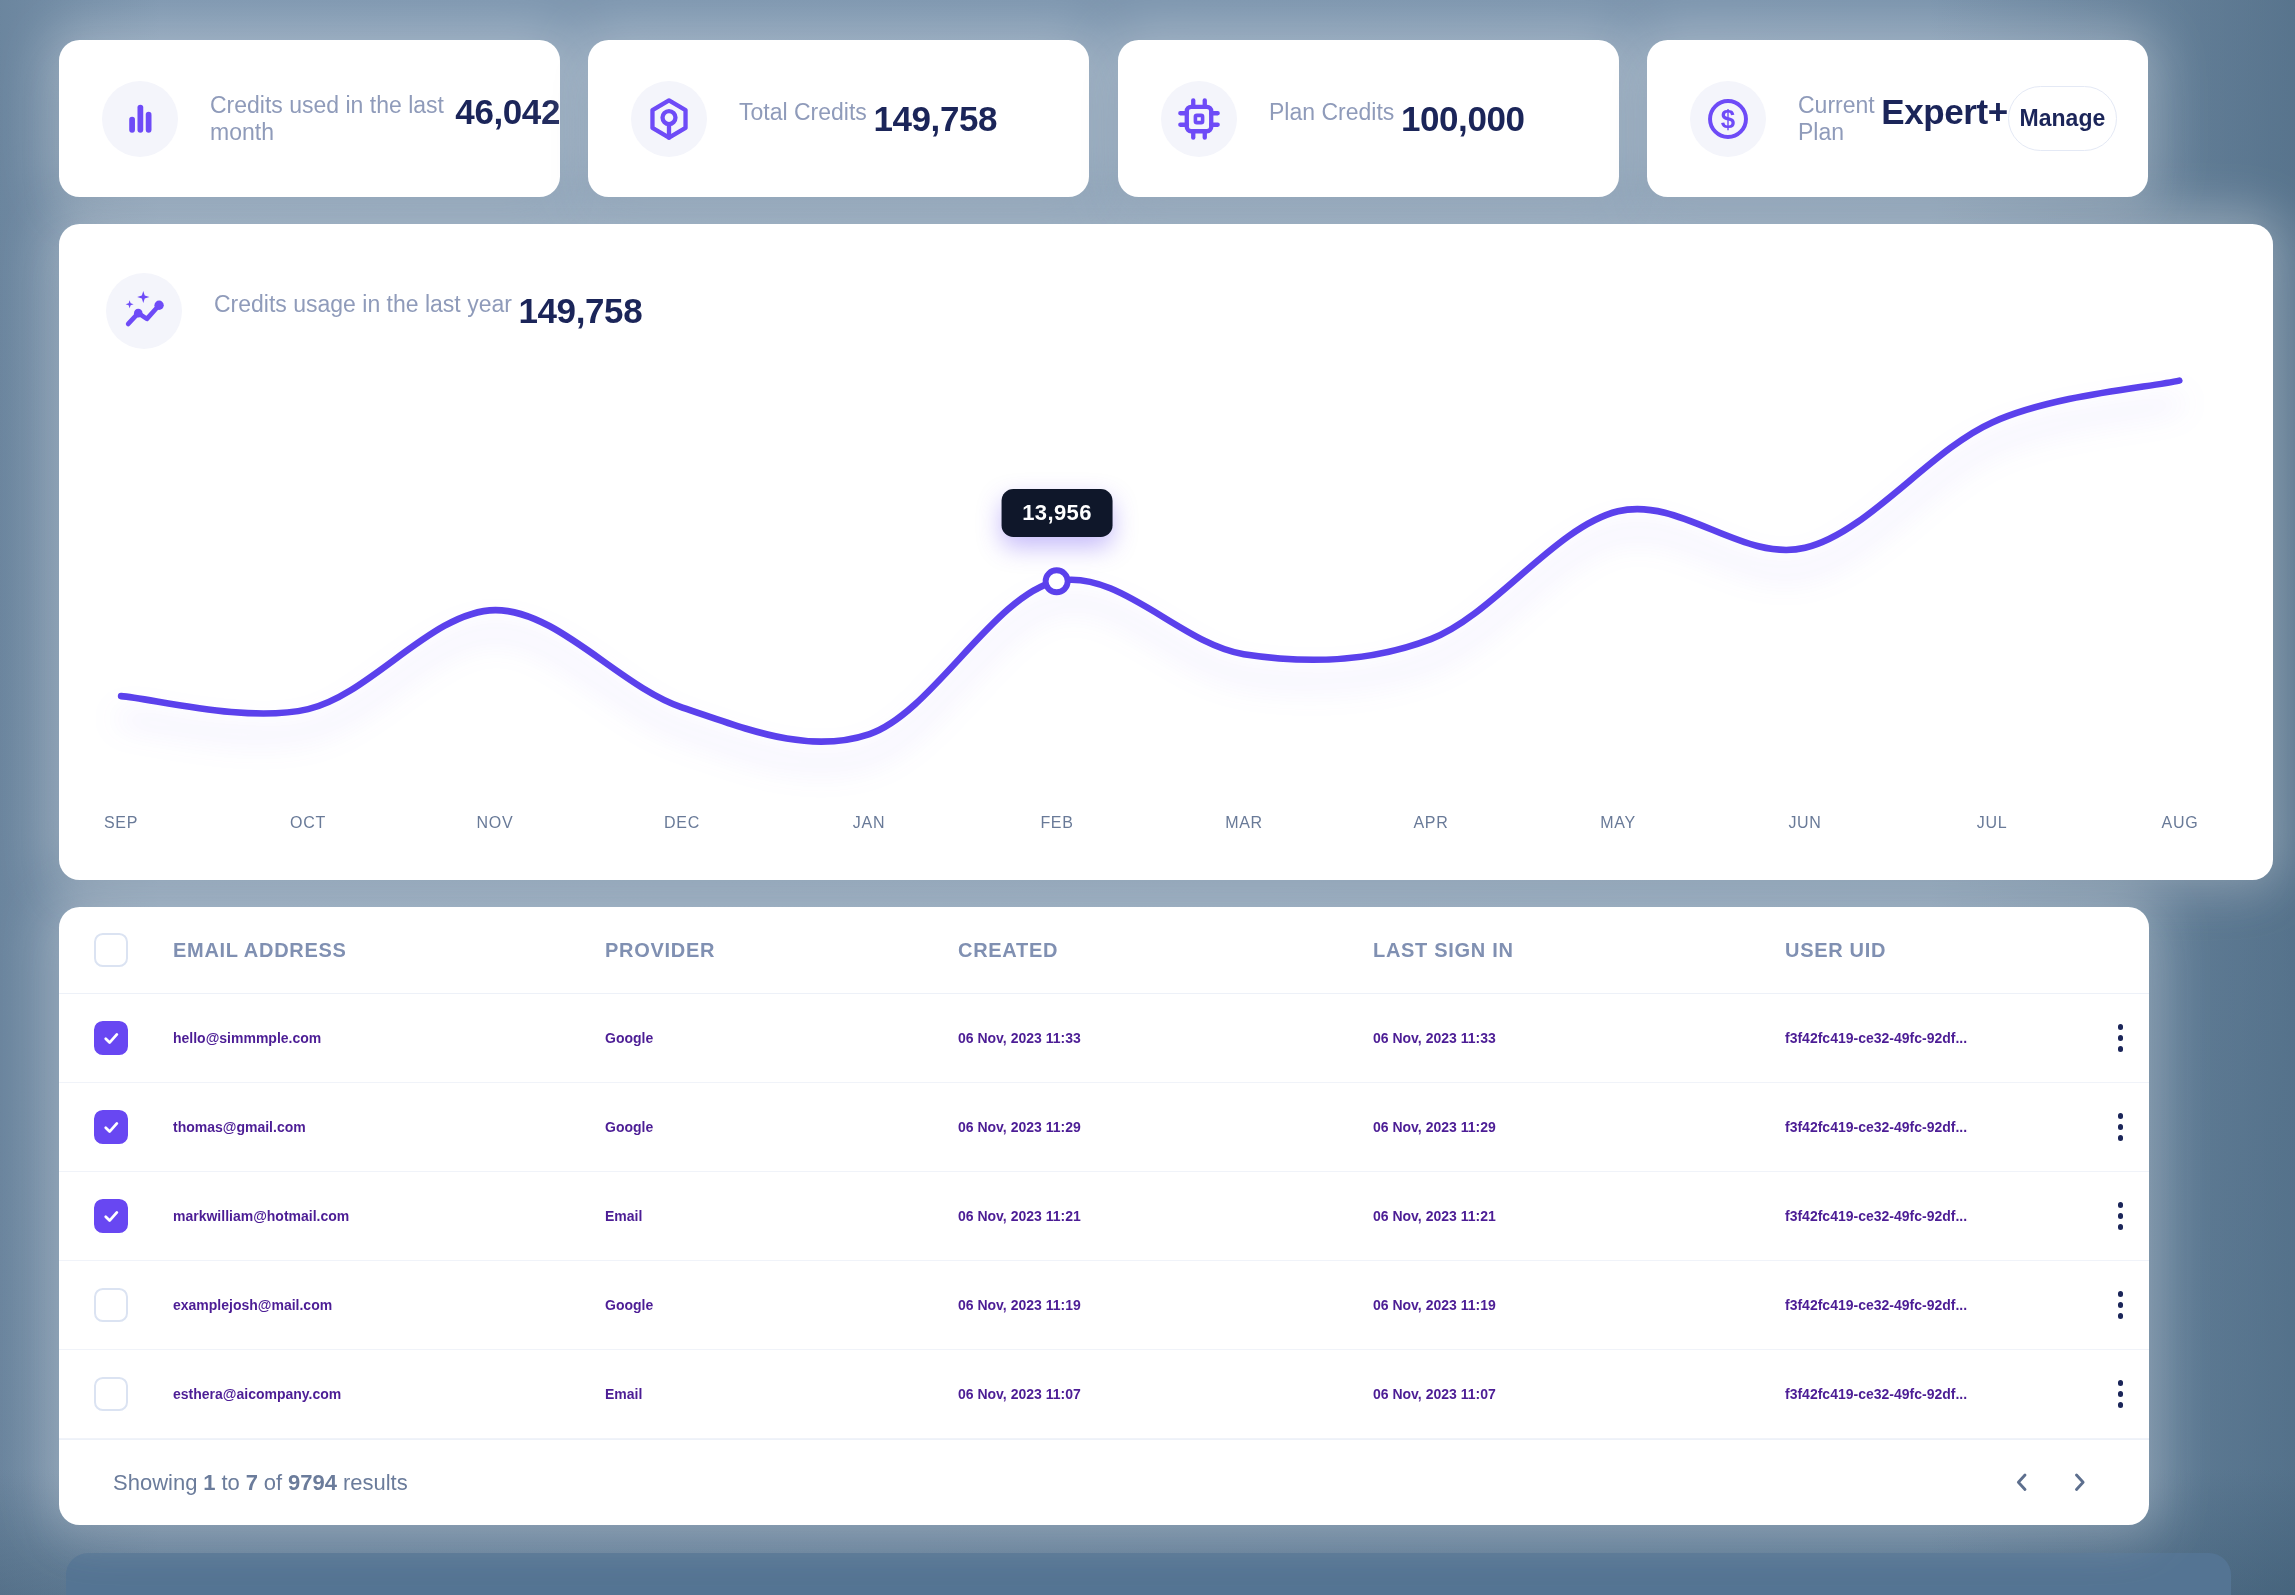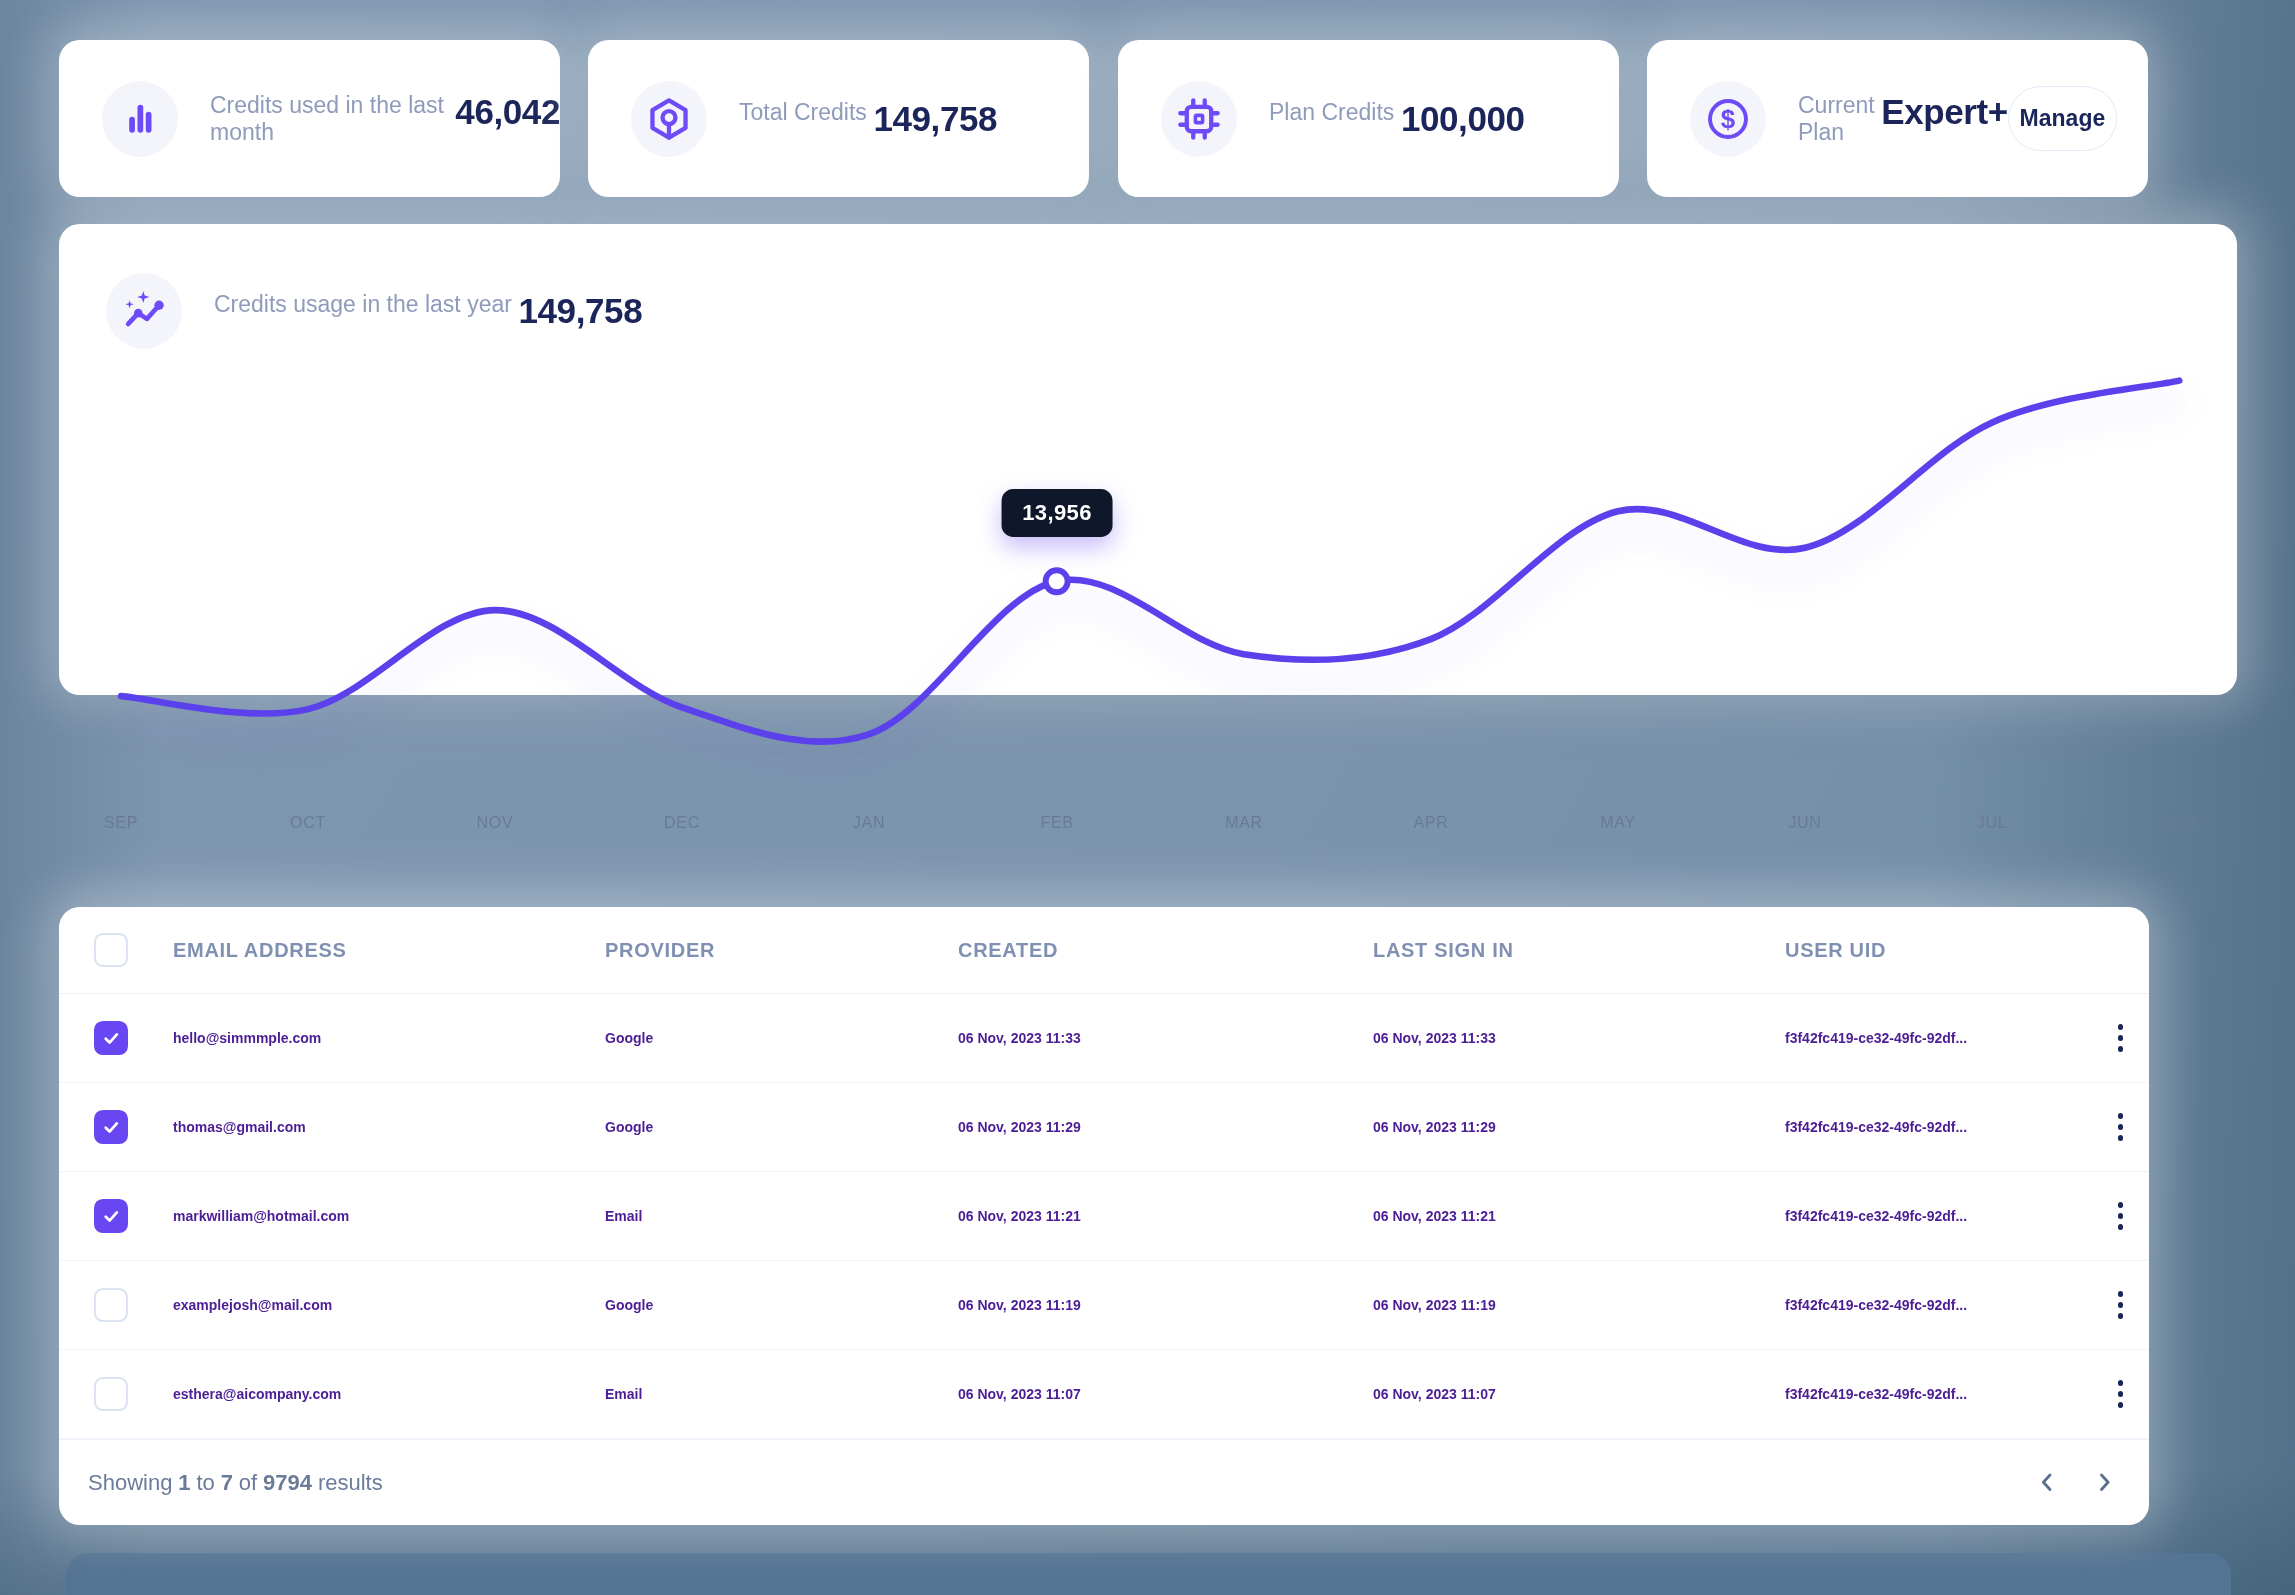--- a/index.html
+++ b/index.html
@@ -18,21 +18,21 @@
   .stat-card{width:501px;height:157px;top:40px;display:flex;align-items:center;padding-left:43px;box-sizing:border-box;}
   .icon-circle{width:76px;height:76px;border-radius:50%;background:#f4f5fb;flex:0 0 auto;
        display:flex;align-items:center;justify-content:center;}
   .stat-text{margin-left:32px;display:flex;gap:6.6px;}
   .stat-label{font-size:23px;color:#8f9bba;}
   .stat-value{font-size:35px;font-weight:700;color:#1b2559;letter-spacing:-0.4px;}
   .manage-btn{margin-left:auto;margin-right:31px;width:156px;height:63px;border-radius:34px;
        border:1.5px solid #e4e9f5;background:#fff;display:flex;align-items:center;justify-content:center;
        font-size:23px;font-weight:700;color:#1b2559;cursor:pointer;}
   
-  .chart-card{left:59px;top:224px;width:2178px;height:471px;}
+  .chart-card{left:59px;top:224px;width:2178px;height:656px;padding-left:36px;}
   .chart-head{position:absolute;left:47px;top:49px;display:flex;align-items:center;}
   .chart-svg{position:absolute;left:0;top:110px;}
   .chart-line{fill:none;stroke:#5b41ec;stroke-width:9;stroke-linecap:round;stroke-linejoin:round;
        filter:drop-shadow(0 30px 20px rgba(98,76,245,0.20));}
   .chart-marker{fill:#ffffff;stroke:#5b41ec;stroke-width:8;}
   .tooltip{position:absolute;transform:translateX(-50%);background:#0f172a;color:#fff;
        font-size:22px;font-weight:700;padding:11px 20.6px;border-radius:11.8px;letter-spacing:0.4px;
        box-shadow:0 10.3px 25px rgba(91,61,242,0.35);}
   .month-label{position:absolute;top:590px;transform:translateX(-50%);font-size:16px;color:#697a98;letter-spacing:0.7px;}
   
@@ -44,21 +44,21 @@
   .tr{height:89px;border-bottom:1.5px solid #f0f3f9;}
   .tr:last-of-type{border-bottom:none;}
   .td{font-size:14px;font-weight:700;color:#4c1d95;}
   .checkbox{width:34px;height:34px;border-radius:8.8px;border:2.2px solid #dbe3f2;background:#fff;
        box-sizing:border-box;display:flex;align-items:center;justify-content:center;cursor:pointer;}
   .checkbox svg{visibility:hidden;}
   .checkbox.checked{background:#6847f2;border-color:#6847f2;}
   .checkbox.checked svg{visibility:visible;}
   .kebab{justify-self:end;display:flex;flex-direction:column;gap:5.9px;padding:7.4px;cursor:pointer;}
   .kebab .dot{width:5.1px;height:5.1px;border-radius:50%;background:#1b2559;}
-  .tfoot{height:85px;border-top:1.5px solid #edf1f8;display:flex;align-items:center;padding:0 29px;}
+  .tfoot{height:85px;border-top:1.5px solid #edf1f8;display:flex;align-items:center;padding:0 54px;}
   .fp{font-size:22px;color:#6b7c9b;margin-right:5.9px;}
   .fp.b{font-weight:700;}
   .pager{margin-left:auto;display:flex;align-items:center;gap:25px;}
   .pager .pg{cursor:pointer;display:flex;align-items:center;justify-content:center;width:32px;height:32px;}
 </style>
 </head>
 <body>
 
 <div id="app">
   <div class="vignette"></div>

